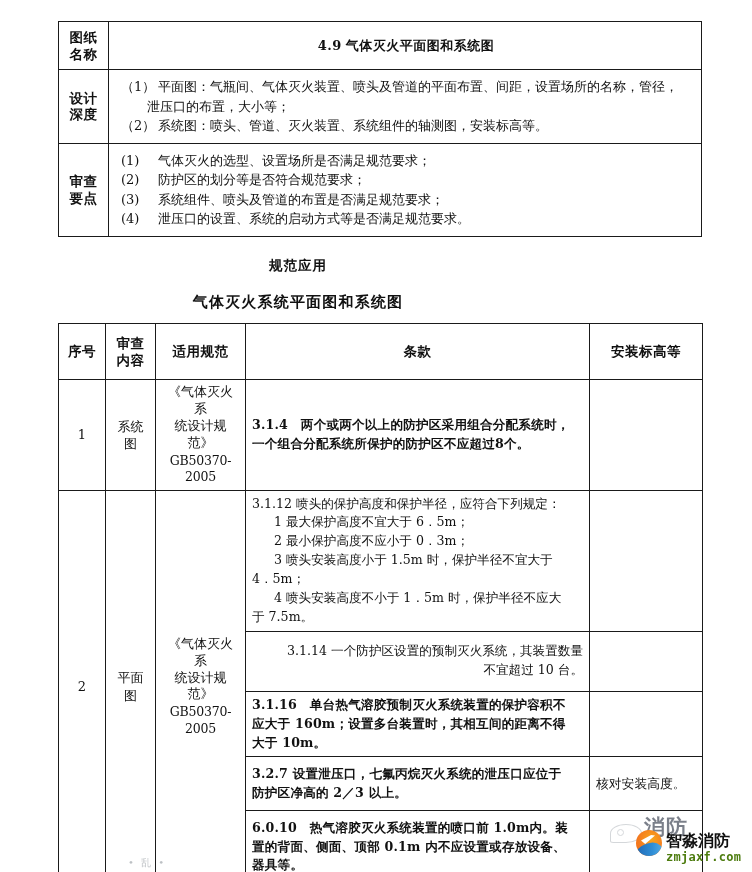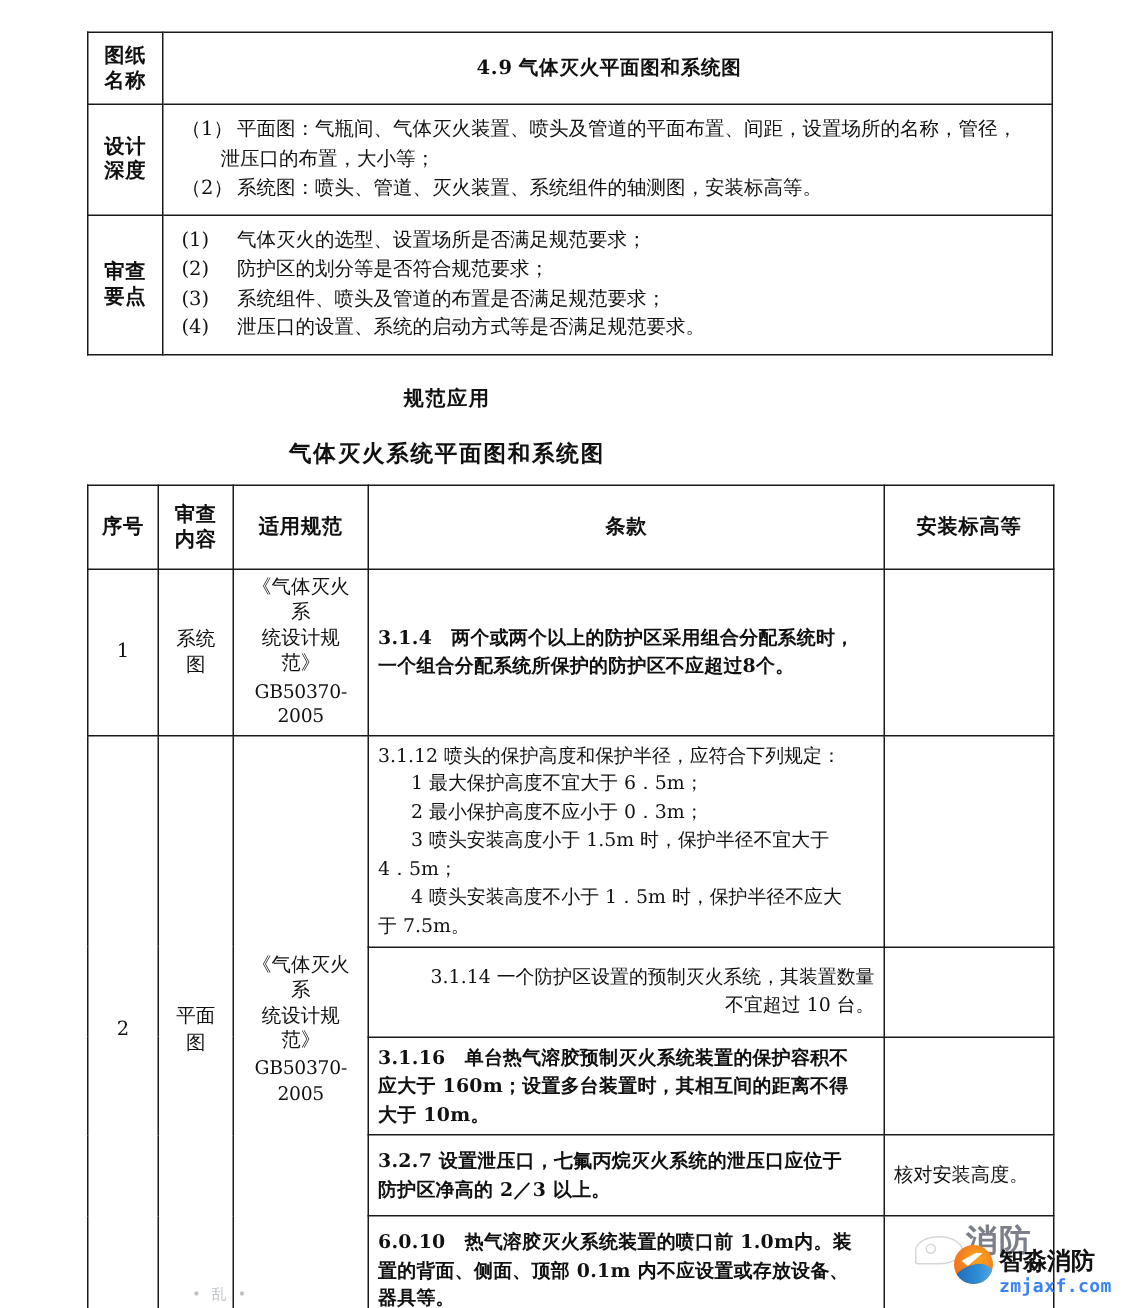--- a/index.html
+++ b/index.html
@@ -246,21 +246,21 @@
     letter-spacing: 0px;
     white-space: nowrap;
     font-family: "DejaVu Sans", "Liberation Sans", sans-serif;
   }
   #watermark .brand-url {
     position: absolute;
     left: 58px;
     top: 38px;
     font-size: 12px;
     font-weight: bold;
-    color: #3b82f6;
+    color: #4d7c0f;
     letter-spacing: 0.3px;
     white-space: nowrap;
     font-family: "DejaVu Sans Mono", "Liberation Mono", monospace;
   }
 
   
   #bottom-artifact {
     position: absolute;
     left: 128px;
     top: 856px;

